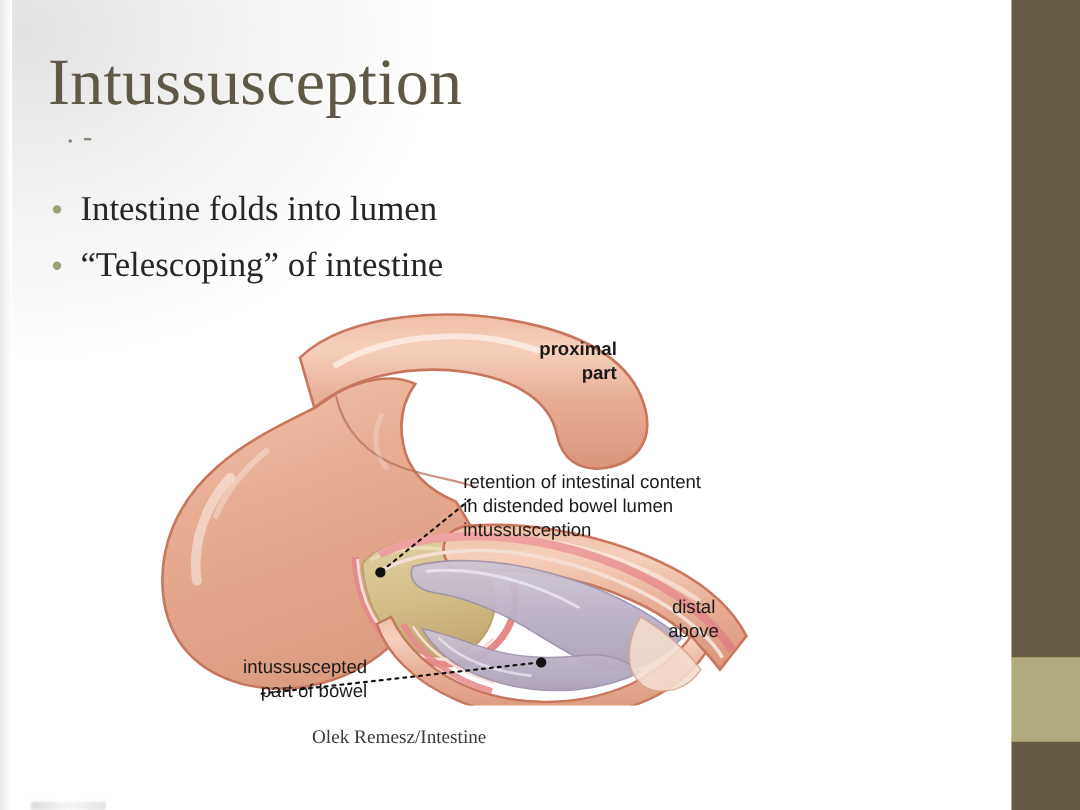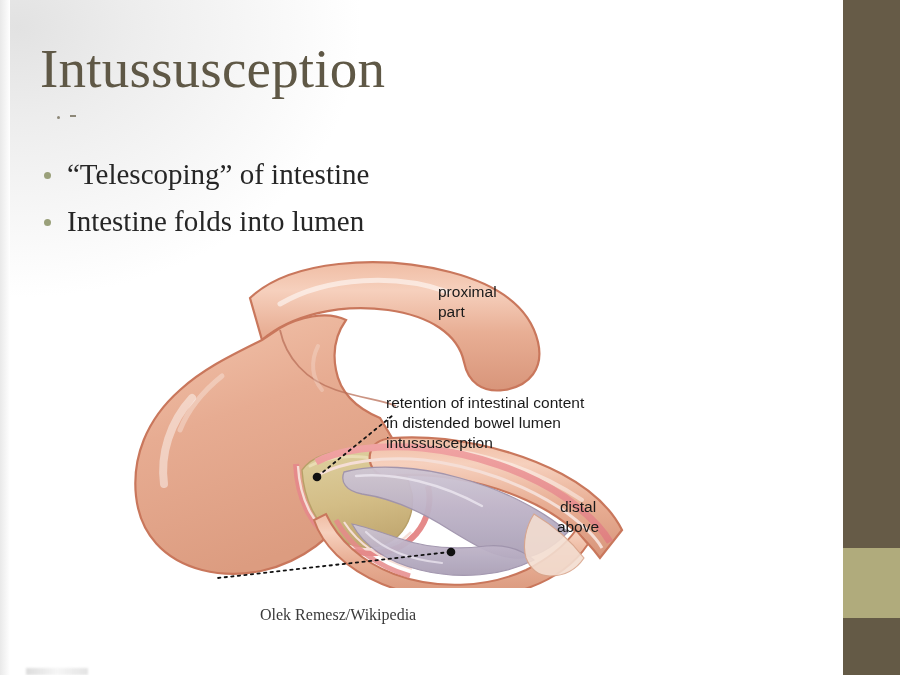--- a/index.html
+++ b/index.html
@@ -130,22 +130,23 @@
     position: absolute;
     font-family: "Liberation Sans", sans-serif;
     font-size: 15.5px;
     line-height: 1.28;
     color: #1a1a1a;
     white-space: pre;
   }
   .label-proximal {
     left: 438px;
     top: 282px;
-    text-align: left;
+    text-align: right;
     width: 76px;
+    font-weight: bold;
   }
   .label-retention {
     left: 386px;
     top: 393px;
     text-align: left;
   }
   .label-distal {
     left: 548px;
     top: 497px;
     text-align: center;
@@ -177,25 +178,25 @@
 
   <div class="title">Intussusception</div>
   <div class="title-specks">
     <i></i>
       <i></i>
   </div>
 
   <div class="bullets">
     <div class="bullet-row">
       <span class="bullet-dot"></span>
-      <span class="bullet-text">“Telescoping” of intestine</span>
+      <span class="bullet-text">Intestine folds into lumen</span>
     </div>
     <div class="bullet-row">
       <span class="bullet-dot"></span>
-      <span class="bullet-text">Intestine folds into lumen</span>
+      <span class="bullet-text">“Telescoping” of intestine</span>
     </div>
   </div>
 
   <div class="figure">
     <svg width="520" height="330" viewBox="0 0 520 330" xmlns="http://www.w3.org/2000/svg">
       <defs>
         <linearGradient id="gBowel" x1="0" y1="0" x2="0.35" y2="1">
           <stop offset="0%" stop-color="#f3c5ad"></stop>
           <stop offset="45%" stop-color="#e7ac92"></stop>
           <stop offset="100%" stop-color="#dc9c80"></stop>
@@ -307,22 +308,24 @@
   <div class="fig-label label-proximal">proximal
 part</div>
 
   <div class="fig-label label-retention">retention of intestinal content
 in distended bowel lumen
 intussusception</div>
 
   <div class="fig-label label-distal">distal
 above</div>
 
-
-  <div class="credit">Olek Remesz/Wikipedia</div>
+  <div class="fig-label label-intussuscepted">intussuscepted
+part of bowel</div>
+
+  <div class="credit">Olek Remesz/Intestine</div>
 
   <div class="sidebar">
     <div class="sidebar-hairline"></div>
     <div class="band band-top"></div>
     <div class="band band-accent"></div>
     <div class="band band-bottom"></div>
   </div>
 
 </div>
 

